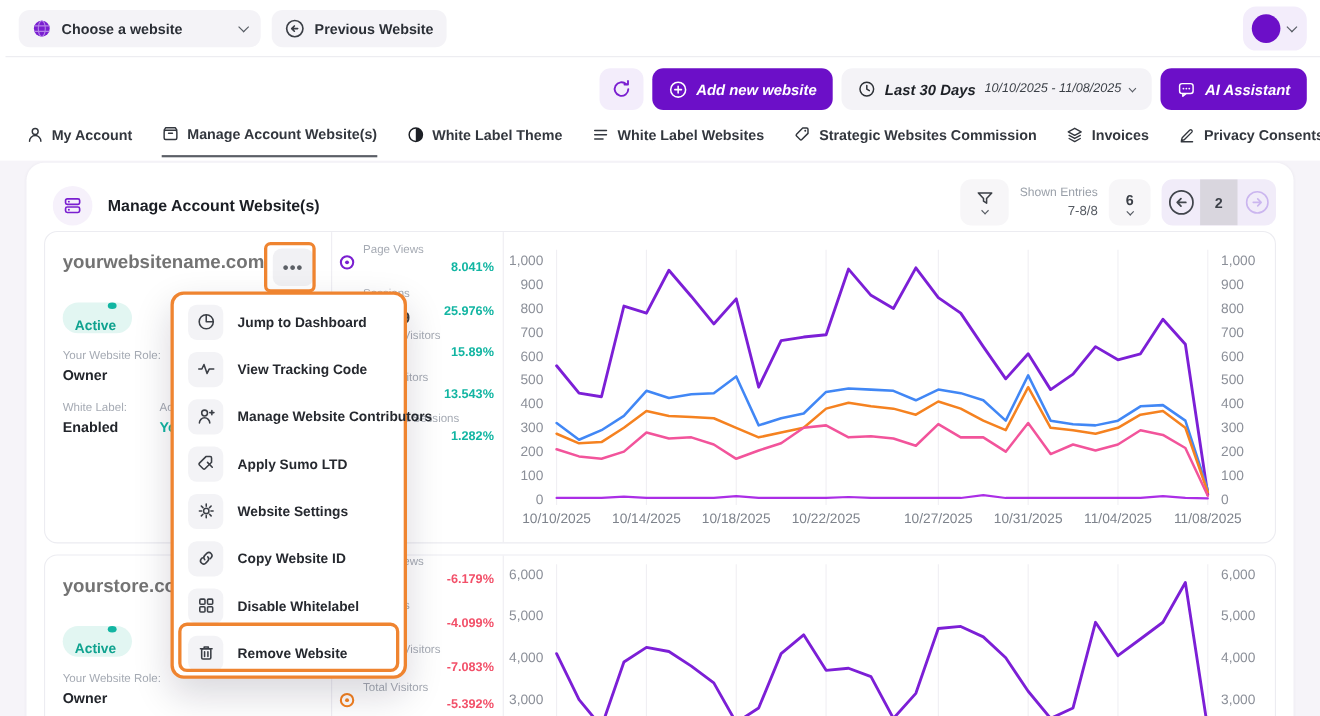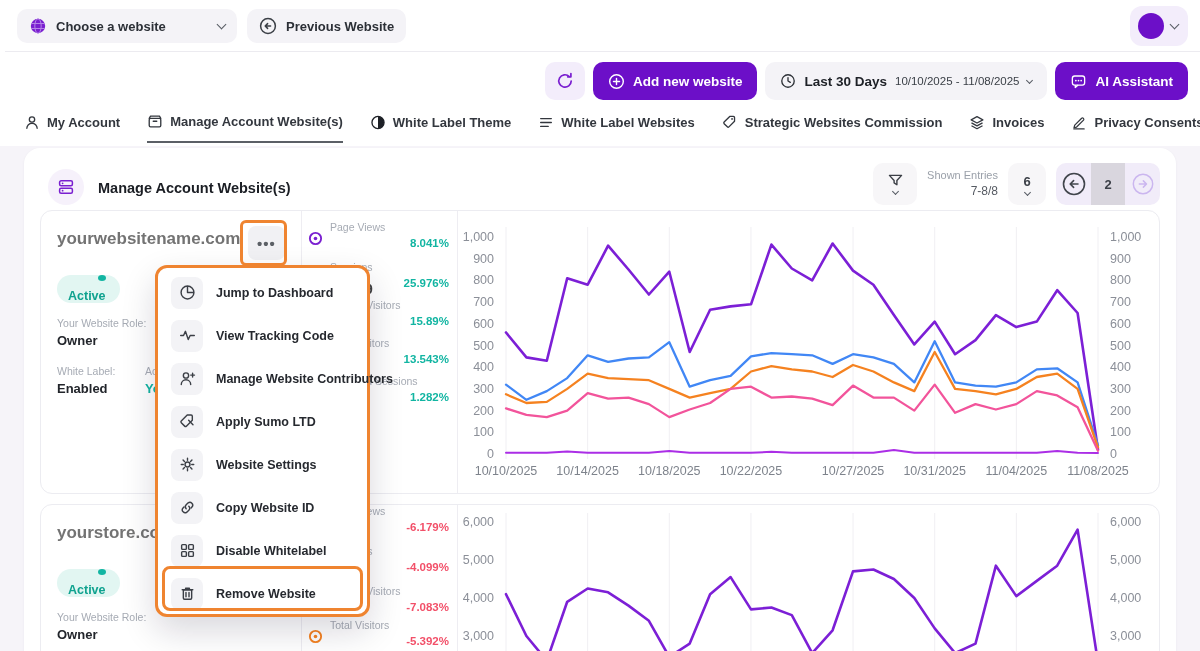--- a/index.html
+++ b/index.html
@@ -14,21 +14,21 @@
   .pill.choose { left:12px; width:220px; }
   .pill.prev { left:242px; }
   .chev { width:7px; height:7px; border-right:1.7px solid #565b63; border-bottom:1.7px solid #565b63; transform:rotate(45deg); margin-top:-3px; }
   .pill.choose .chev { margin-left:auto; }
   .avatarbox { position:absolute; right:12px; top:6px; width:58px; height:40px; background:#f3edfb; border-radius:12px; display:flex; align-items:center; padding:0 8px; gap:7px; cursor:pointer; }
   .avatar { width:26px; height:26px; border-radius:50%; background:#6C0FC8; }
 
   
   .page-title { position:absolute; left:24px; top:64px; font-size:25px; font-weight:700; letter-spacing:-.3px; color:#15171b; border-bottom:2px dotted #d0cfda; padding-bottom:3px; }
   .hbtns { position:absolute; top:62px; right:12px; display:flex; gap:8px; align-items:center; }
-  .hbtn { height:38px; border-radius:10px; display:flex; align-items:center; gap:8px; padding:0 15px; font-size:13.5px; font-weight:700; cursor:pointer; border:none; }
+  .hbtn { height:38px; border-radius:10px; display:flex; align-items:center; gap:8px; padding:0 15px; font-size:13.5px; font-weight:700; cursor:pointer; border:none;font-style:italic; }
   .hbtn.icon-only { width:40px; padding:0; justify-content:center; background:#f3edfb; }
   .hbtn.primary { background:#6C0FC8; color:#fff; }
   .hbtn.light { background:#f4f3f7; color:#1d2026; }
   .hbtn .dates { font-size:11.5px; font-weight:400; color:#3a3f46; }
 
   
   .tabs { position:absolute; left:24px; top:113px; display:flex; gap:27px; }
   .tab { display:flex; align-items:center; gap:7px; font-size:13px; font-weight:600; color:#33373e; padding-bottom:11px; cursor:pointer; white-space:nowrap; }
   .tab.active { border-bottom:2.5px solid #5b5f66; }
 

